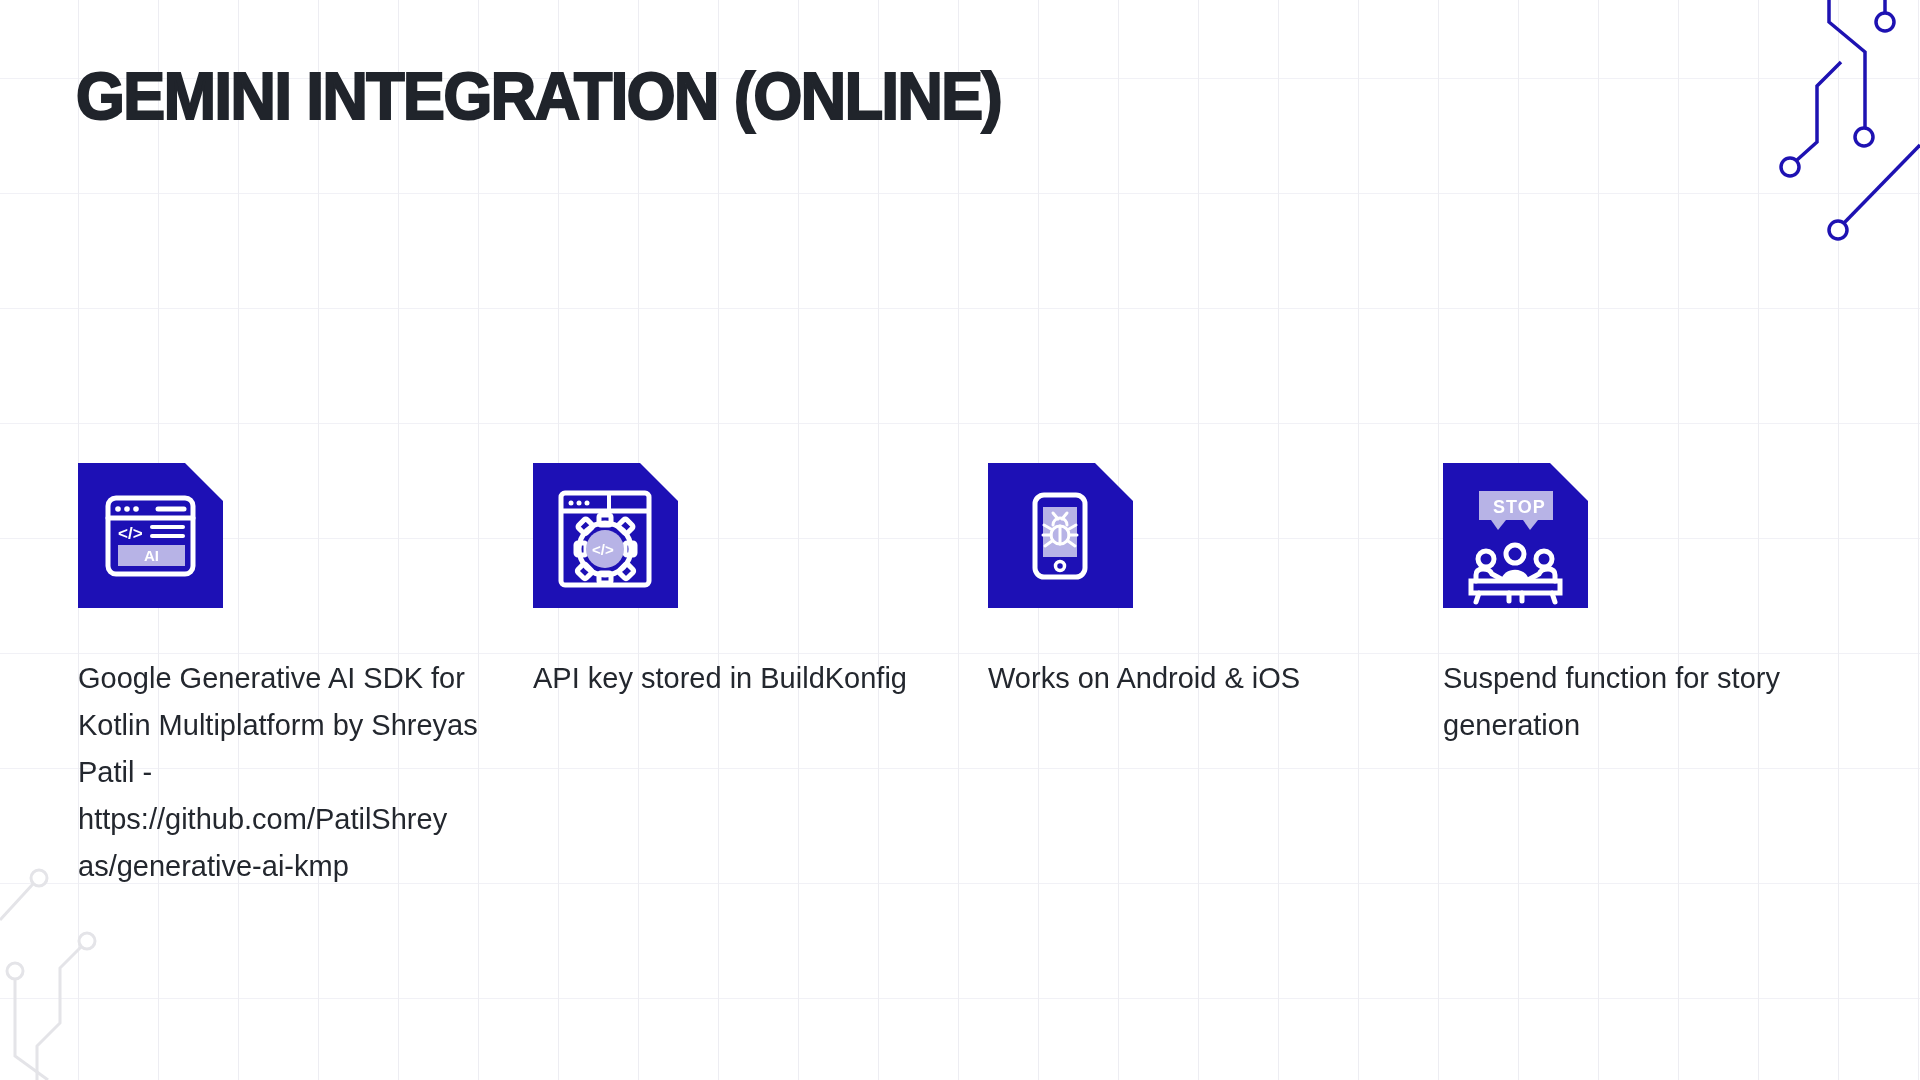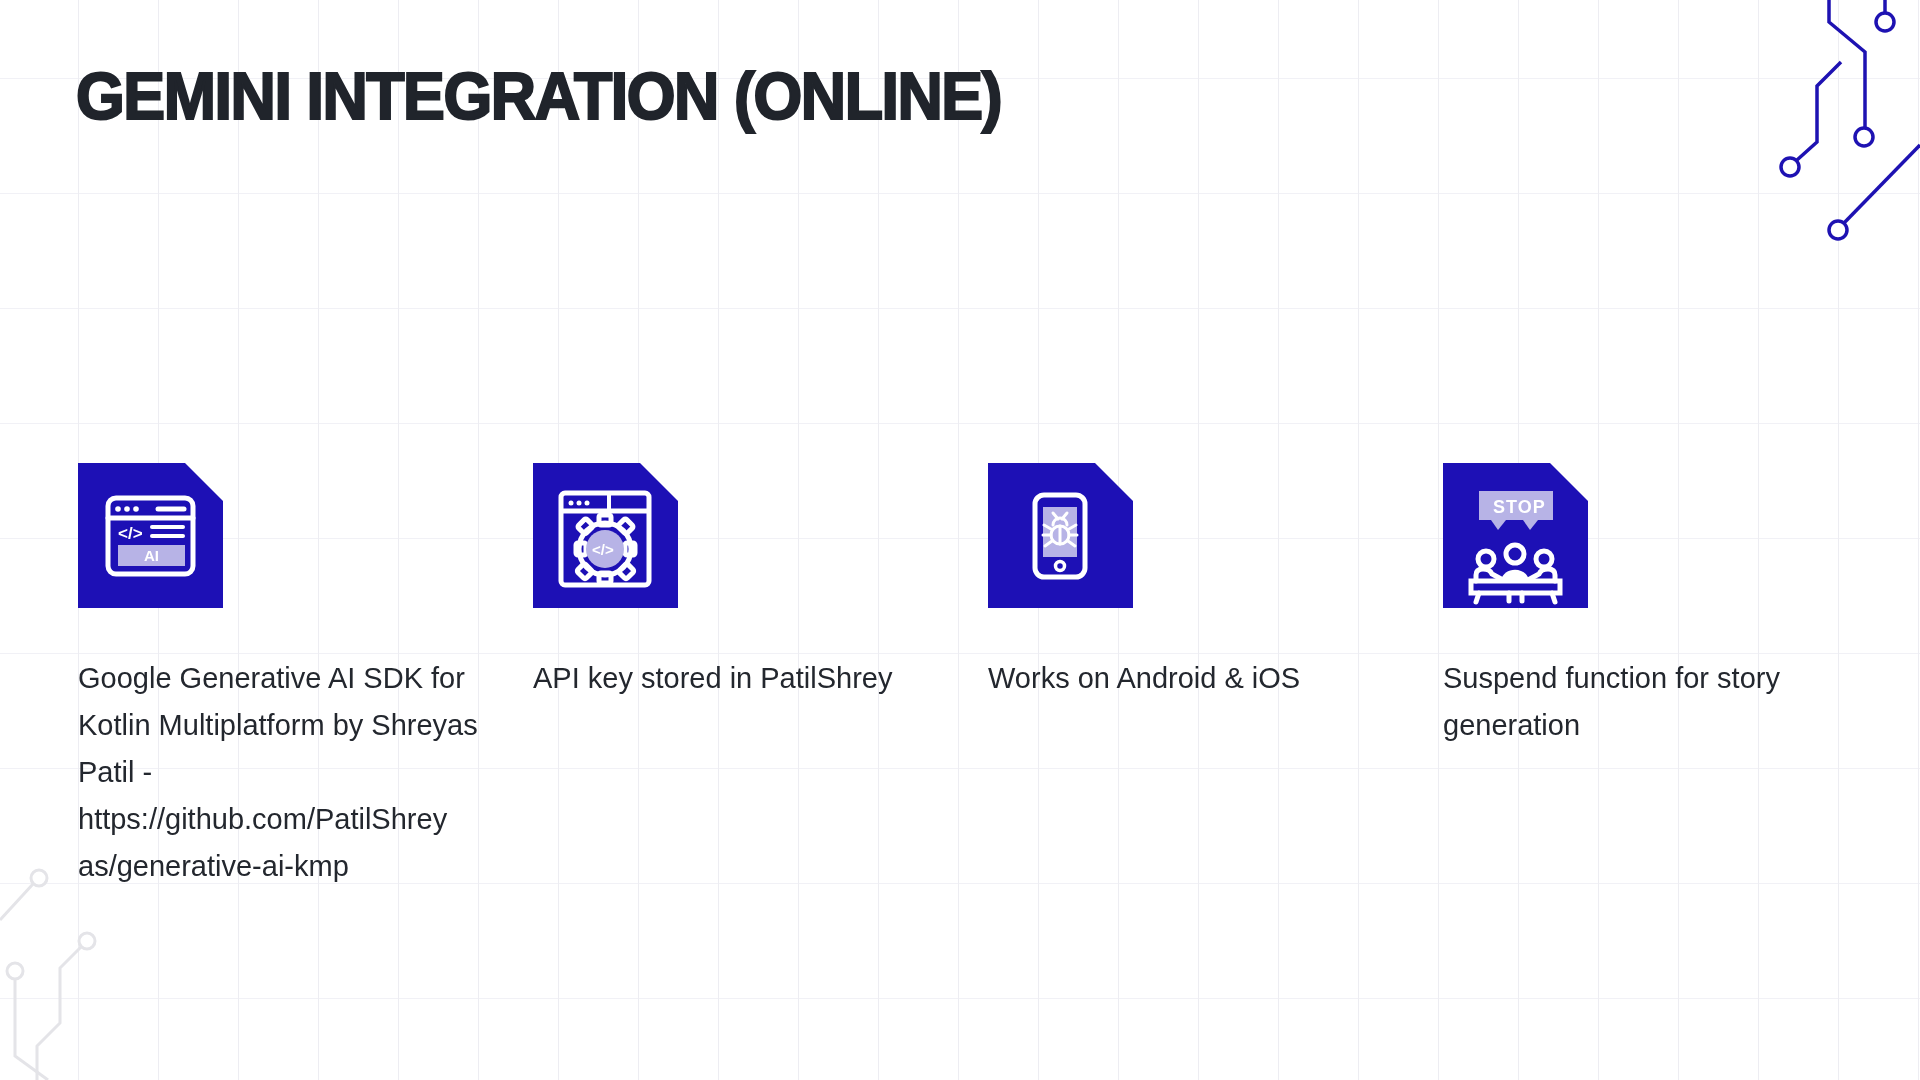--- a/index.html
+++ b/index.html
@@ -136,21 +136,21 @@
             <rect x="92" y="80" width="10" height="12" rx="2"></rect>
             <rect x="46" y="58" width="12" height="11" rx="2" transform="rotate(-45 52 63)"></rect>
             <rect x="87" y="58" width="12" height="11" rx="2" transform="rotate(45 93 63)"></rect>
             <rect x="46" y="103" width="12" height="11" rx="2" transform="rotate(45 52 108)"></rect>
             <rect x="87" y="103" width="12" height="11" rx="2" transform="rotate(-45 93 108)"></rect>
           </g>
         </g>
         <circle cx="72" cy="86" r="19" fill="#b7b3e6"></circle>
         <text class="icon-text" x="59" y="92" fill="#ffffff" font-size="15" font-weight="bold">&lt;/&gt;</text>
       </svg>
-      <p class="caption">API key stored in PatilShrey</p>
+      <p class="caption">API key stored in BuildKonfig</p>
     </div>
 
     <div class="feature">
       <svg class="badge" width="145" height="145" viewBox="0 0 145 145">
         <path d="M0,0 H107 L145,38 V145 H0 Z" fill="#1d10b5"></path>
         <rect x="47" y="32" width="50" height="82" rx="9" stroke="#ffffff" stroke-width="5" fill="none"></rect>
         <rect x="55" y="44" width="34" height="50" fill="#b7b3e6"></rect>
         <g stroke="#ffffff" stroke-width="3" fill="none" stroke-linecap="round">
           <path d="M65,50 L70,56 M79,50 L74,56"></path>
           <path d="M65,62 A7,7 0 0 1 79,62"></path>

